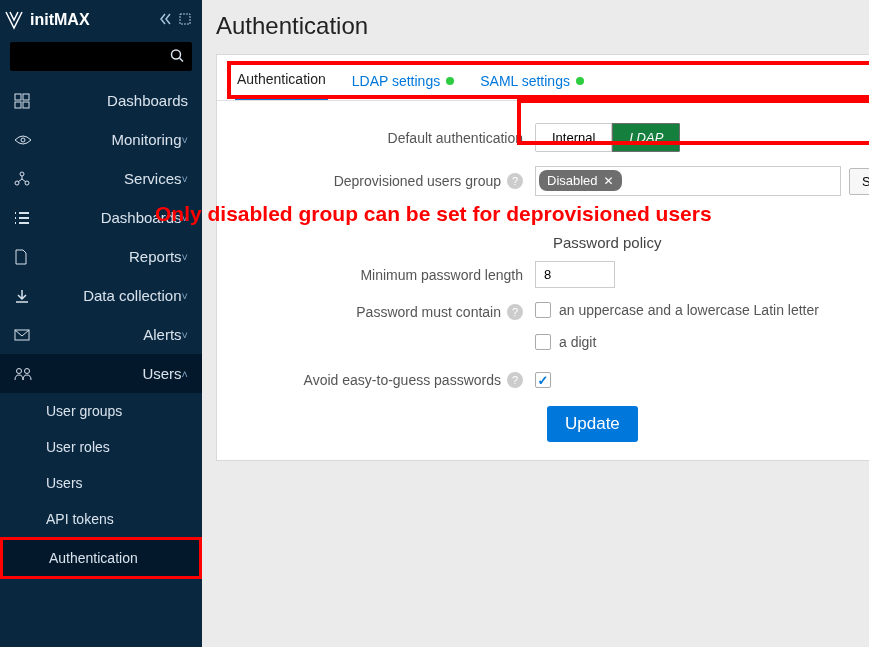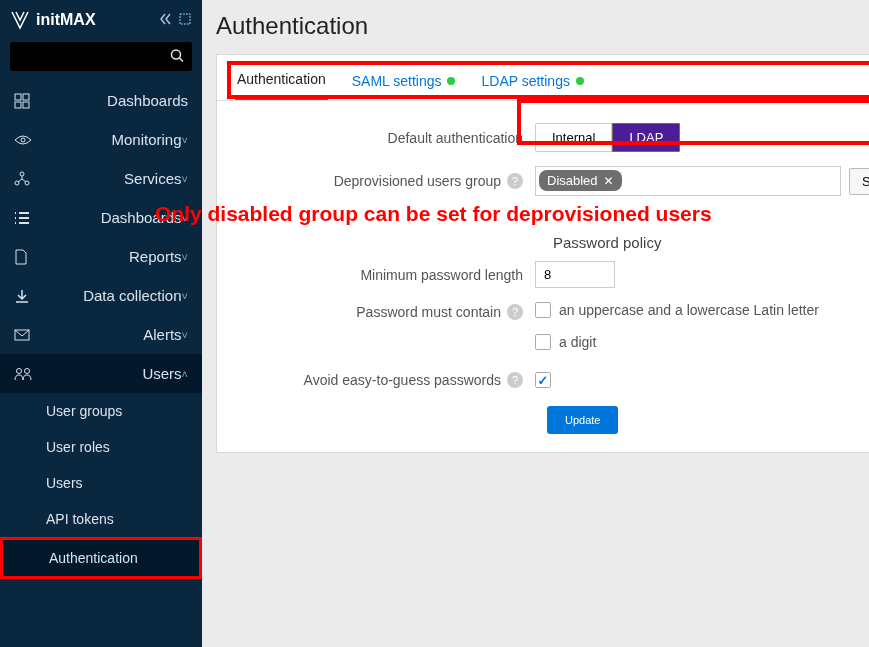--- a/index.html
+++ b/index.html
@@ -1,19 +1,19 @@
 <!DOCTYPE html>
 <html><head>
   <meta charset="utf-8">
   <style>
     * { box-sizing: border-box; margin: 0; padding: 0; }
     body { font-family: -apple-system, BlinkMacSystemFont, "Segoe UI", Arial, sans-serif; font-size: 14px; background: #ebebeb; width: 869px; }
     .layout { display: flex; }
     .sidebar { width: 202px; min-height: 647px; background: #0a2740; color: #d9e3ec; flex-shrink: 0; }
-    .sb-header { display: flex; align-items: center; padding: 10px 10px 8px 10px; gap: 16px; }
+    .sb-header { display: flex; align-items: center; padding: 10px 10px 8px 4px; gap: 16px; }
     .logo { display: flex; align-items: center; gap: 6px; color: #fff; font-weight: 600; font-size: 16px; flex: 1; }
     .logo svg { flex-shrink: 0; }
     .collapse-icons { display: flex; gap: 6px; color: #a8c5e0; }
     .search { margin: 4px 10px 10px 10px; position: relative; }
     .search input { width: 100%; background: #000; border: 1px solid #000; color: #d9e3ec; padding: 6px 28px 6px 8px; border-radius: 2px; font-size: 13px; }
     .search-icon { position: absolute; right: 8px; top: 50%; transform: translateY(-50%); color: #d9e3ec; }
     .nav-item { display: flex; align-items: center; padding: 11px 14px; color: #d9e3ec; font-size: 15px; cursor: pointer; text-align: right; }
     .nav-icon { width: 24px; display: flex; justify-content: flex-start; margin-right: 8px; }
     .nav-label { flex: 1; }
     .nav-caret { font-size: 11px; color: #7fa3c2; }
@@ -30,34 +30,34 @@
     .tab.active { color: #222; border-bottom: 3px solid #0077db; font-weight: 500; }
     .dot { width: 8px; height: 8px; border-radius: 50%; background: #2ecc40; display: inline-block; }
     .highlight-tabs { position: absolute; border: 4px solid #ff0000; top: 6px; left: 10px; width: 674px; height: 38px; pointer-events: none; }
     .highlight-default { position: absolute; border: 4px solid #ff0000; top: 44px; left: 300px; width: 384px; height: 46px; pointer-events: none; }
     .form { padding: 22px 18px 18px 18px; }
     .form-row { display: flex; align-items: center; margin-bottom: 14px; }
     .form-label { width: 300px; text-align: right; padding-right: 12px; color: #555; display: flex; justify-content: flex-end; align-items: center; gap: 6px; }
     .form-control { flex: 1; display: flex; align-items: center; gap: 8px; }
     .btn-group { display: inline-flex; border-radius: 2px; overflow: hidden; }
     .btn-group button { border: 1px solid #ccc; background: #fff; padding: 6px 16px; font-size: 13px; cursor: pointer; }
-    .btn-group button.sel { background: #4c1d95; color: #fff; border-color: #6e6e6e; }
+    .btn-group button.sel { background: #15803d; color: #fff; border-color: #6e6e6e; font-style: italic; }
     .tag { background: #6e6e6e; color: #fff; padding: 3px 8px; border-radius: 8px; font-size: 13px; display: inline-flex; align-items: center; gap: 6px; }
     .tag-close { font-size: 12px; cursor: pointer; }
     .multiselect { border: 1px solid #ccc; padding: 3px; width: 306px; min-height: 30px; background: #fff; }
     .select-btn { border: 1px solid #bbb; background: #f7f7f7; padding: 5px 12px; font-size: 13px; cursor: pointer; border-radius: 2px; }
     .help-icon { width: 16px; height: 16px; border-radius: 50%; background: #ccc; color: #fff; font-size: 11px; display: inline-flex; align-items: center; justify-content: center; }
     .annotation { color: #ff0000; font-weight: 700; font-size: 21px; margin-left: -80px; margin-top: -8px; margin-bottom: 4px; }
     .section-head { text-align: left; color: #444; font-size: 15px; padding: 4px 0 10px 318px; }
     .num-input { border: 1px solid #ccc; padding: 5px 8px; width: 80px; font-size: 13px; }
     .checkbox { width: 16px; height: 16px; border: 1px solid #aaa; display: inline-flex; align-items: center; justify-content: center; background: #fff; border-radius: 2px; }
     .checkbox.checked::after { content: "✓"; color: #0077db; font-size: 13px; font-weight: bold; }
     .check-row { display: flex; align-items: center; gap: 8px; margin-bottom: 8px; }
     .check-label { color: #555; }
-    .update-btn { background: #0077db; color: #fff; border: none; padding: 8px 18px; font-size: 11px; border-radius: 3px; cursor: pointer; margin-left: 312px; margin-top: 4px; }
+    .update-btn { background: #0077db; color: #fff; border: none; padding: 8px 18px; font-size: 17px; border-radius: 3px; cursor: pointer; margin-left: 312px; margin-top: 4px; }
   </style>
 </head>
 <body>
 
 <div class="layout">
   <aside class="sidebar">
     <div class="sb-header">
       <div class="logo">
         <svg width="20" height="20" viewBox="0 0 20 20">
             <path d="M2 2 L10 18 L18 2 M6 2 L10 10 L14 2" stroke="#fff" stroke-width="1.5" fill="none"></path>
@@ -182,25 +182,25 @@
 
     <div class="panel">
       <div class="highlight-tabs"></div>
       <div class="highlight-default"></div>
 
       <div class="tabs">
         <div class="tab active">
             <span>Authentication</span>
           </div>
         <div class="tab">
+            <span>LDAP settings</span>
+            <span class="dot"></span>
+          </div>
+        <div class="tab">
             <span>SAML settings</span>
-            <span class="dot"></span>
-          </div>
-        <div class="tab">
-            <span>LDAP settings</span>
             <span class="dot"></span>
           </div>
       </div>
 
       <div class="form">
         <div class="form-row">
           <div class="form-label">Default authentication</div>
           <div class="form-control">
             <div class="btn-group">
               <button>Internal</button>

